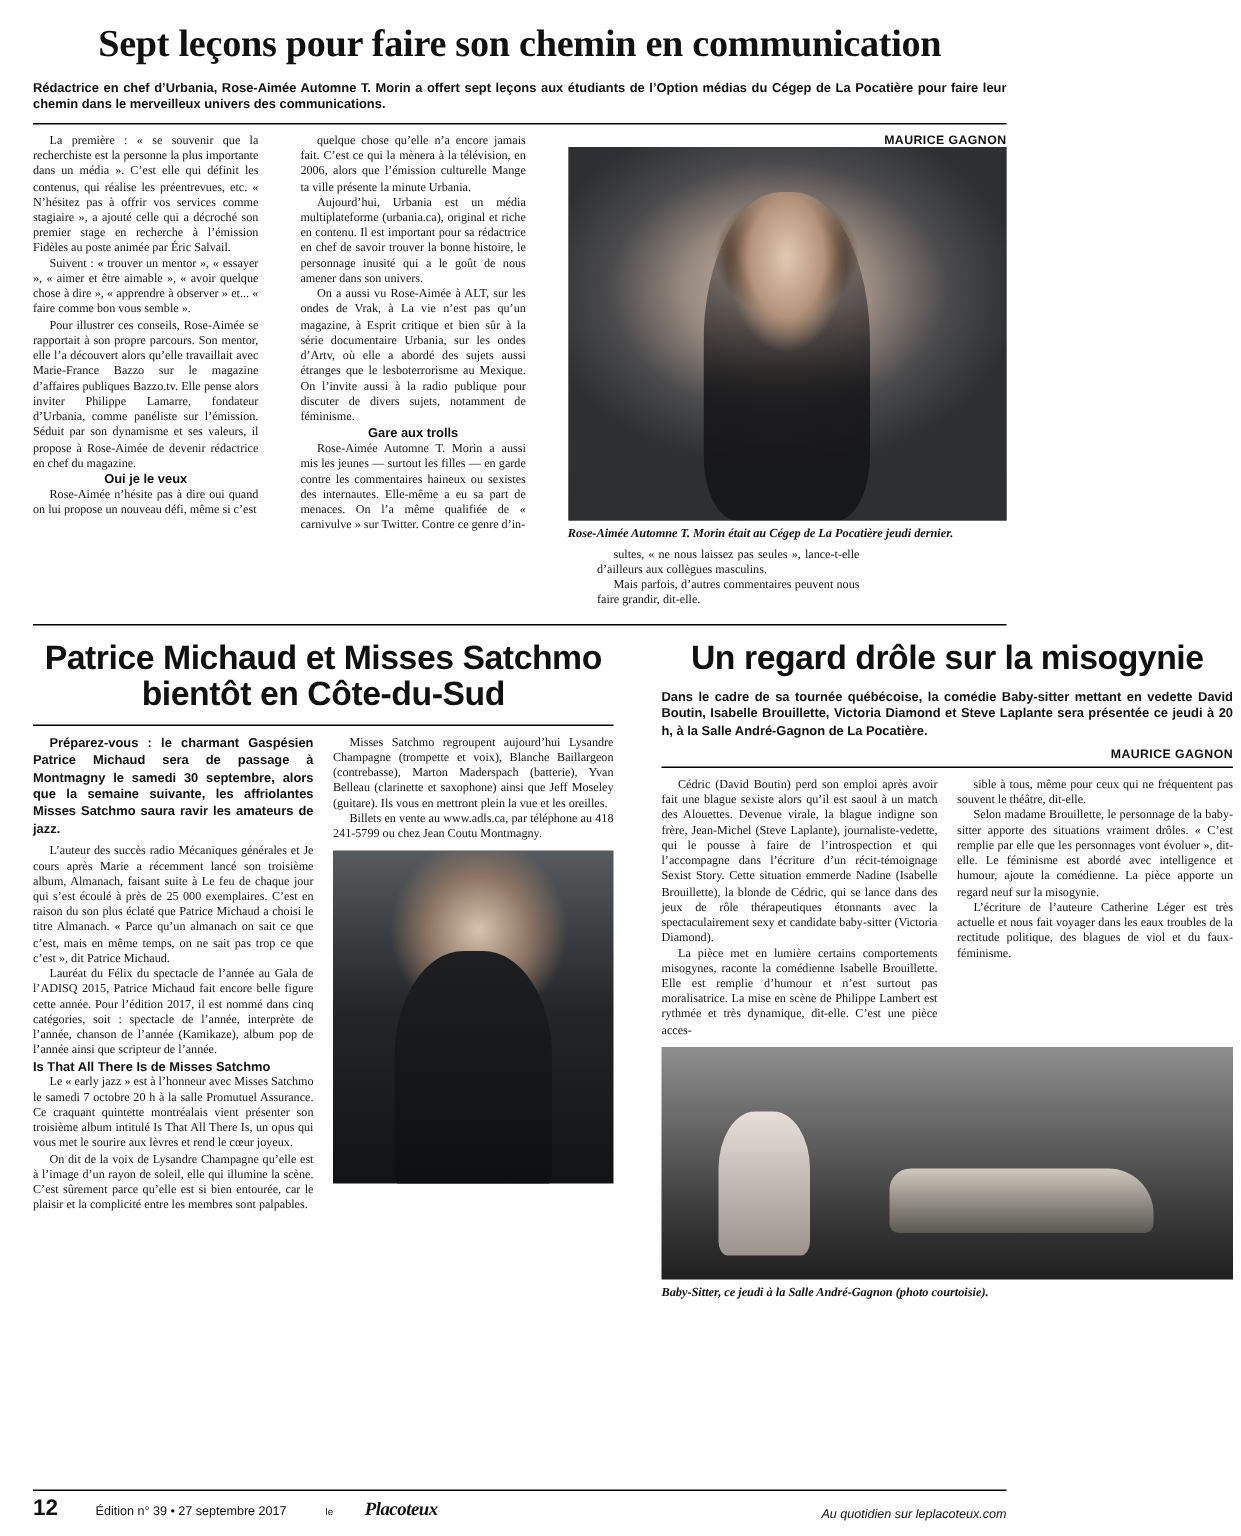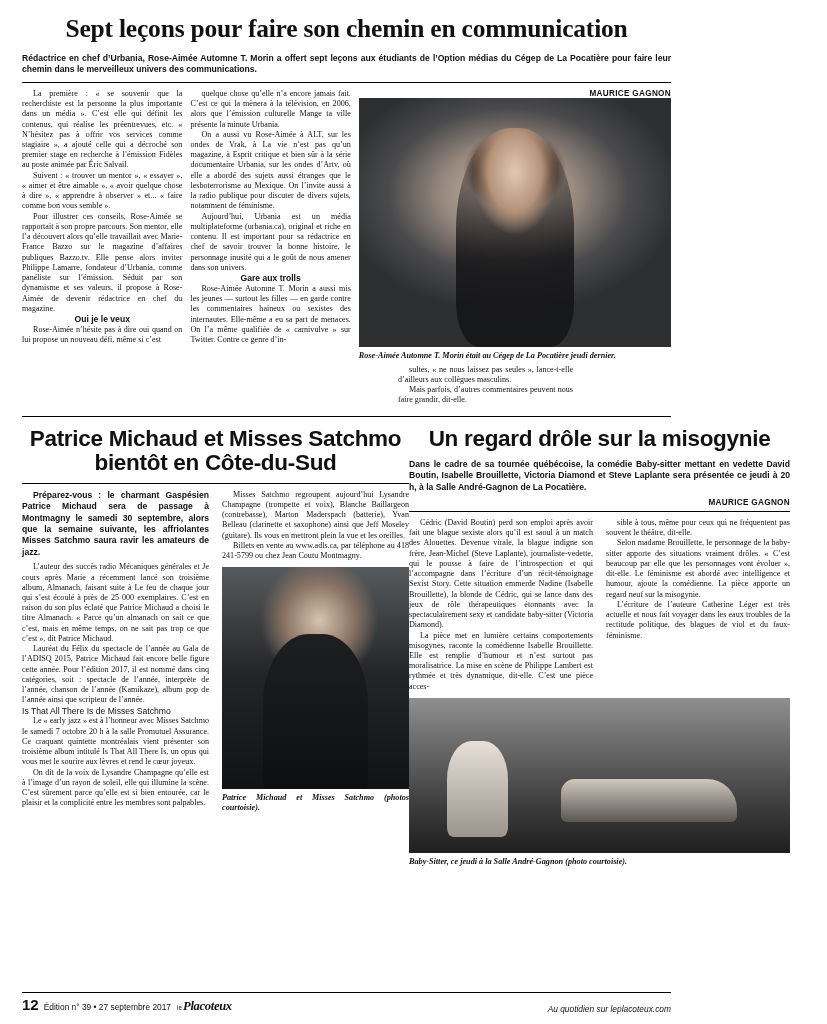--- a/index.html
+++ b/index.html
@@ -12,21 +12,21 @@
     color: #111;
     position: relative;
     overflow: hidden;
   }
   .page { position: relative; width: 693px; height: 1024px; padding: 14px 22px 0 22px; }
 
   
   .col-text { font-size: 8.1px; line-height: 1.265; text-align: justify; }
   .col-text p { margin: 0 0 0 0; text-indent: 11px; }
   .sub-head { font-family: "Liberation Sans", sans-serif; font-weight: bold; font-size: 8.6px; text-align:center; margin: 6px 0 3px 0; text-indent:0 !important;}
-  .sub-head-left { font-family: "Liberation Sans", sans-serif; font-weight: normal; font-size: 8.6px; text-align:left; margin: 6px 0 3px 0; text-indent:0 !important;}
+  .sub-head-left { font-family: "Liberation Sans", sans-serif; font-weight: bold; font-size: 8.6px; text-align:left; margin: 6px 0 3px 0; text-indent:0 !important;}
   .byline { font-family: "Liberation Sans", sans-serif; font-weight: bold; font-size: 8.2px; text-align: right; letter-spacing: .3px; }
   .caption { font-family: "Liberation Serif", serif; font-style: italic; font-weight: bold; font-size: 8.2px; line-height:1.2; }
 
   
   .a1-title {
     font-family: "Liberation Serif", serif;
     font-weight: bold;
     font-size: 25.5px;
     text-align: center;
     letter-spacing: -0.2px;
@@ -36,21 +36,21 @@
     font-family: "Liberation Sans", sans-serif;
     font-weight: bold;
     font-size: 8.6px;
     line-height: 1.33;
     text-align: justify;
     margin-bottom: 6px;
   }
   .rule { border-top: 1.1px solid #000; margin: 5px 0 6px 0; }
   .rule-thin { border-top: 0.8px solid #000; }
 
-  .a1-cols { display: flex; gap: 8px; }
+  .a1-cols { display: flex; gap: 28px; }
   .a1-c1, .a1-c2 { width: 186px; }
   .a1-photo-wrap { width: 362px; }
   .photo {
     width: 100%;
     background: linear-gradient(160deg,#5d5d5d 0%, #8a8a8a 25%, #3e3e3e 55%, #6f6f6f 80%, #2b2b2b 100%);
     position: relative;
     overflow: hidden;
   }
   .photo.p1 { height: 249px; background:
       radial-gradient(ellipse 55% 48% at 48% 38%, #c9b9ad 0%, #9a8b80 38%, #4b4b4d 70%, #2d2f31 100%),
@@ -67,21 +67,21 @@
     content:"";
     position:absolute; left:27%; top:6%; width:46%; height:46%;
     background: radial-gradient(ellipse 46% 46% at 50% 50%, #7a5b42 0%, #5a4130 55%, rgba(40,30,25,0) 78%);
     border-radius:50%;
   }
   .a1-bottom { display:flex; gap:2px; margin-top:4px; }
 
   
   .lower { display:flex; margin-top: 10px; }
   .lower-left { width: 387px; }
-  .lower-right { width: 382px; }
+  .lower-right { width: 382px; margin-left: 32px; }
 
   .a2-title {
     font-family: "Liberation Sans", sans-serif;
     font-weight: bold;
     font-size: 22.5px;
     line-height: 1.07;
     text-align: center;
     margin: 0 0 8px 0;
     letter-spacing: -0.3px;
   }
@@ -134,21 +134,21 @@
   
   .footer {
     position:absolute; left:22px; right:22px; bottom:10px;
     border-top: 1.1px solid #000;
     padding-top: 4px;
     display:flex; align-items:flex-end; justify-content:space-between;
     font-family: "Liberation Sans", sans-serif;
     font-size: 8px;
   }
   .pagenum { font-weight:bold; font-size: 15px; line-height:1; margin-right:5px; }
-  .foot-left { display:flex; align-items:baseline; }
+  .foot-left { display:flex; align-items:baseline;gap:20px; }
   .foot-edition { font-size: 8.4px; }
   .masthead {
     font-family: "Liberation Serif", serif;
     font-style: italic; font-weight:bold;
     font-size: 12.5px; margin-left: 6px; letter-spacing:-0.3px;
   }
   .foot-right { font-style: italic; font-size: 8.4px; }
   .mini { font-size:6.5px; }
 </style>
 </head>
@@ -164,22 +164,22 @@
     <div class="a1-cols">
       <div class="a1-c1 col-text">
         <p>La première : « se souvenir que la recherchiste est la personne la plus importante dans un média ». C’est elle qui définit les contenus, qui réalise les préentrevues, etc. « N’hésitez pas à offrir vos services comme stagiaire », a ajouté celle qui a décroché son premier stage en recherche à l’émission Fidèles au poste animée par Éric Salvail.</p>
         <p>Suivent : « trouver un mentor », « essayer », « aimer et être aimable », « avoir quelque chose à dire », « apprendre à observer » et... « faire comme bon vous semble ».</p>
         <p>Pour illustrer ces conseils, Rose-Aimée se rapportait à son propre parcours. Son mentor, elle l’a découvert alors qu’elle travaillait avec Marie-France Bazzo sur le magazine d’affaires publiques Bazzo.tv. Elle pense alors inviter Philippe Lamarre, fondateur d’Urbania, comme panéliste sur l’émission. Séduit par son dynamisme et ses valeurs, il propose à Rose-Aimée de devenir rédactrice en chef du magazine.</p>
         <p class="sub-head">Oui je le veux</p>
         <p>Rose-Aimée n’hésite pas à dire oui quand on lui propose un nouveau défi, même si c’est</p>
       </div>
       <div class="a1-c2 col-text">
         <p>quelque chose qu’elle n’a encore jamais fait. C’est ce qui la mènera à la télévision, en 2006, alors que l’émission culturelle Mange ta ville présente la minute Urbania.</p>
+        <p>Aujourd’hui, Urbania est un média multiplateforme (urbania.ca), original et riche en contenu. Il est important pour sa rédactrice en chef de savoir trouver la bonne histoire, le personnage inusité qui a le goût de nous amener dans son univers.</p>
         <p>On a aussi vu Rose-Aimée à ALT, sur les ondes de Vrak, à La vie n’est pas qu’un magazine, à Esprit critique et bien sûr à la série documentaire Urbania, sur les ondes d’Artv, où elle a abordé des sujets aussi étranges que le lesboterrorisme au Mexique. On l’invite aussi à la radio publique pour discuter de divers sujets, notamment de féminisme.</p>
-        <p>Aujourd’hui, Urbania est un média multiplateforme (urbania.ca), original et riche en contenu. Il est important pour sa rédactrice en chef de savoir trouver la bonne histoire, le personnage inusité qui a le goût de nous amener dans son univers.</p>
         <p class="sub-head">Gare aux trolls</p>
         <p>Rose-Aimée Automne T. Morin a aussi mis les jeunes — surtout les filles — en garde contre les commentaires haineux ou sexistes des internautes. Elle-même a eu sa part de menaces. On l’a même qualifiée de « carnivulve » sur Twitter. Contre ce genre d’in-</p>
       </div>
       <div class="a1-photo-wrap">
         <div class="byline">MAURICE GAGNON</div>
         <div class="photo p1"></div>
         <div class="caption" style="margin-top:4px;">Rose-Aimée Automne T. Morin était au Cégep de La Pocatière jeudi dernier.</div>
       </div>
     </div>
 
@@ -206,38 +206,37 @@
           <p>L’auteur des succès radio Mécaniques générales et Je cours après Marie a récemment lancé son troisième album, Almanach, faisant suite à Le feu de chaque jour qui s’est écoulé à près de 25 000 exemplaires. C’est en raison du son plus éclaté que Patrice Michaud a choisi le titre Almanach. « Parce qu’un almanach on sait ce que c’est, mais en même temps, on ne sait pas trop ce que c’est », dit Patrice Michaud.</p>
           <p>Lauréat du Félix du spectacle de l’année au Gala de l’ADISQ 2015, Patrice Michaud fait encore belle figure cette année. Pour l’édition 2017, il est nommé dans cinq catégories, soit : spectacle de l’année, interprète de l’année, chanson de l’année (Kamikaze), album pop de l’année ainsi que scripteur de l’année.</p>
           <p class="sub-head-left">Is That All There Is de Misses Satchmo</p>
           <p>Le « early jazz » est à l’honneur avec Misses Satchmo le samedi 7 octobre 20 h à la salle Promutuel Assurance. Ce craquant quintette montréalais vient présenter son troisième album intitulé Is That All There Is, un opus qui vous met le sourire aux lèvres et rend le cœur joyeux.</p>
           <p>On dit de la voix de Lysandre Champagne qu’elle est à l’image d’un rayon de soleil, elle qui illumine la scène. C’est sûrement parce qu’elle est si bien entourée, car le plaisir et la complicité entre les membres sont palpables.</p>
         </div>
         <div class="col-text">
           <p>Misses Satchmo regroupent aujourd’hui Lysandre Champagne (trompette et voix), Blanche Baillargeon (contrebasse), Marton Maderspach (batterie), Yvan Belleau (clarinette et saxophone) ainsi que Jeff Moseley (guitare). Ils vous en mettront plein la vue et les oreilles.</p>
           <p>Billets en vente au www.adls.ca, par téléphone au 418 241-5799 ou chez Jean Coutu Montmagny.</p>
           <div class="photo p2"></div>
-          <div class="caption" style="margin-top:4px; text-indent:0">Patrice Michaud et Misses Satchmo (photos courtoisie).</div>
         </div>
       </div>
     </div>
 
     <div class="lower-right">
       <h2 class="a3-title">Un regard drôle sur la misogynie</h2>
       <div class="a3-lead">Dans le cadre de sa tournée québécoise, la comédie Baby-sitter mettant en vedette David Boutin, Isabelle Brouillette, Victoria Diamond et Steve Laplante sera présentée ce jeudi à 20 h, à la Salle André-Gagnon de La Pocatière.</div>
       <div class="byline" style="margin-bottom:4px">MAURICE GAGNON</div>
       <div class="rule-thin" style="margin-bottom:6px"></div>
       <div class="two-col two-col-r">
         <div class="col-text">
           <p>Cédric (David Boutin) perd son emploi après avoir fait une blague sexiste alors qu’il est saoul à un match des Alouettes. Devenue virale, la blague indigne son frère, Jean-Michel (Steve Laplante), journaliste-vedette, qui le pousse à faire de l’introspection et qui l’accompagne dans l’écriture d’un récit-témoignage Sexist Story. Cette situation emmerde Nadine (Isabelle Brouillette), la blonde de Cédric, qui se lance dans des jeux de rôle thérapeutiques étonnants avec la spectaculairement sexy et candidate baby-sitter (Victoria Diamond).</p>
           <p>La pièce met en lumière certains comportements misogynes, raconte la comédienne Isabelle Brouillette. Elle est remplie d’humour et n’est surtout pas moralisatrice. La mise en scène de Philippe Lambert est rythmée et très dynamique, dit-elle. C’est une pièce acces-</p>
         </div>
         <div class="col-text">
           <p>sible à tous, même pour ceux qui ne fréquentent pas souvent le théâtre, dit-elle.</p>
-          <p>Selon madame Brouillette, le personnage de la baby-sitter apporte des situations vraiment drôles. « C’est beaucoup par elle que les personnages vont évoluer », dit-elle. Le féminisme est abordé avec intelligence et humour, ajoute la comédienne. La pièce apporte un regard neuf sur la misogynie.</p>
+          <p>Selon madame Brouillette, le personnage de la baby-sitter apporte des situations vraiment drôles. « C’est remplie par elle que les personnages vont évoluer », dit-elle. Le féminisme est abordé avec intelligence et humour, ajoute la comédienne. La pièce apporte un regard neuf sur la misogynie.</p>
           <p>L’écriture de l’auteure Catherine Léger est très actuelle et nous fait voyager dans les eaux troubles de la rectitude politique, des blagues de viol et du faux-féminisme.</p>
         </div>
       </div>
       <div class="photo p3"></div>
       <div class="caption" style="margin-top:4px">Baby-Sitter, ce jeudi à la Salle André-Gagnon (photo courtoisie).</div>
     </div>
 
   </div>
 
   <div class="footer">

